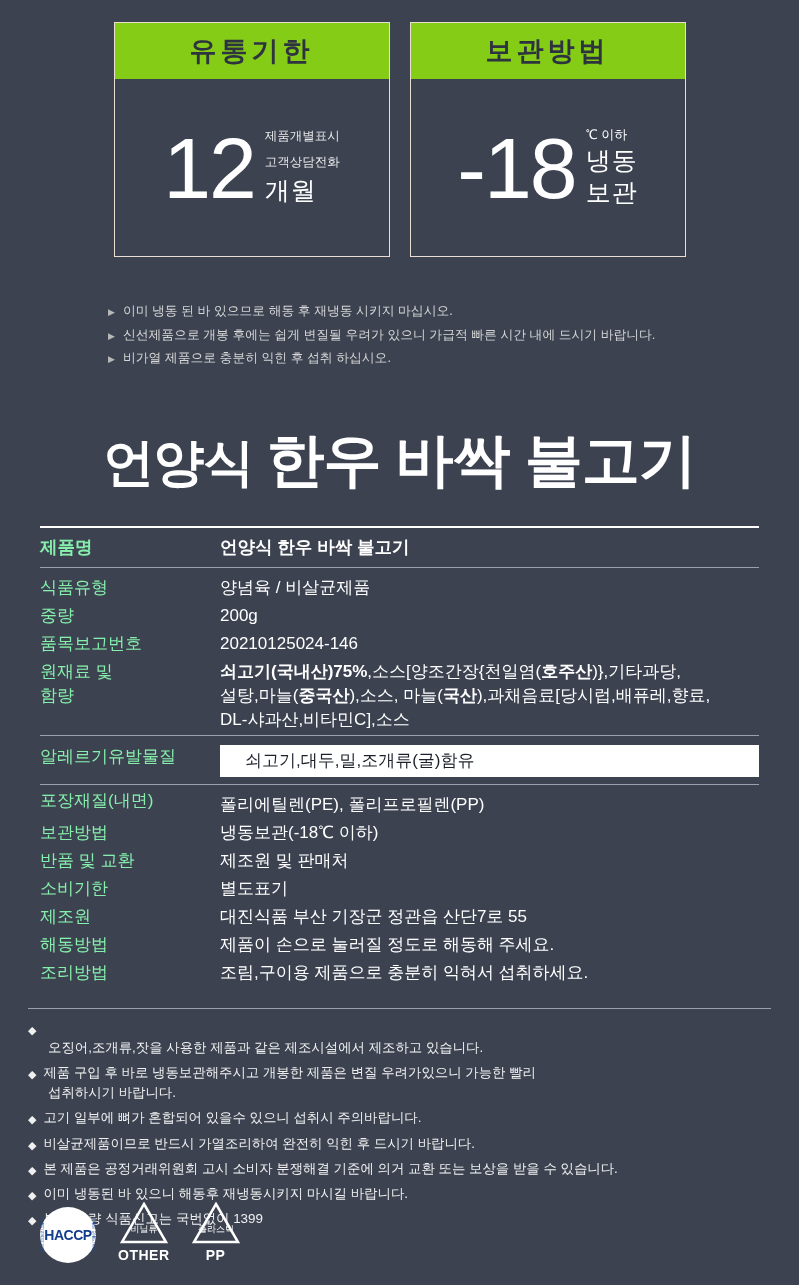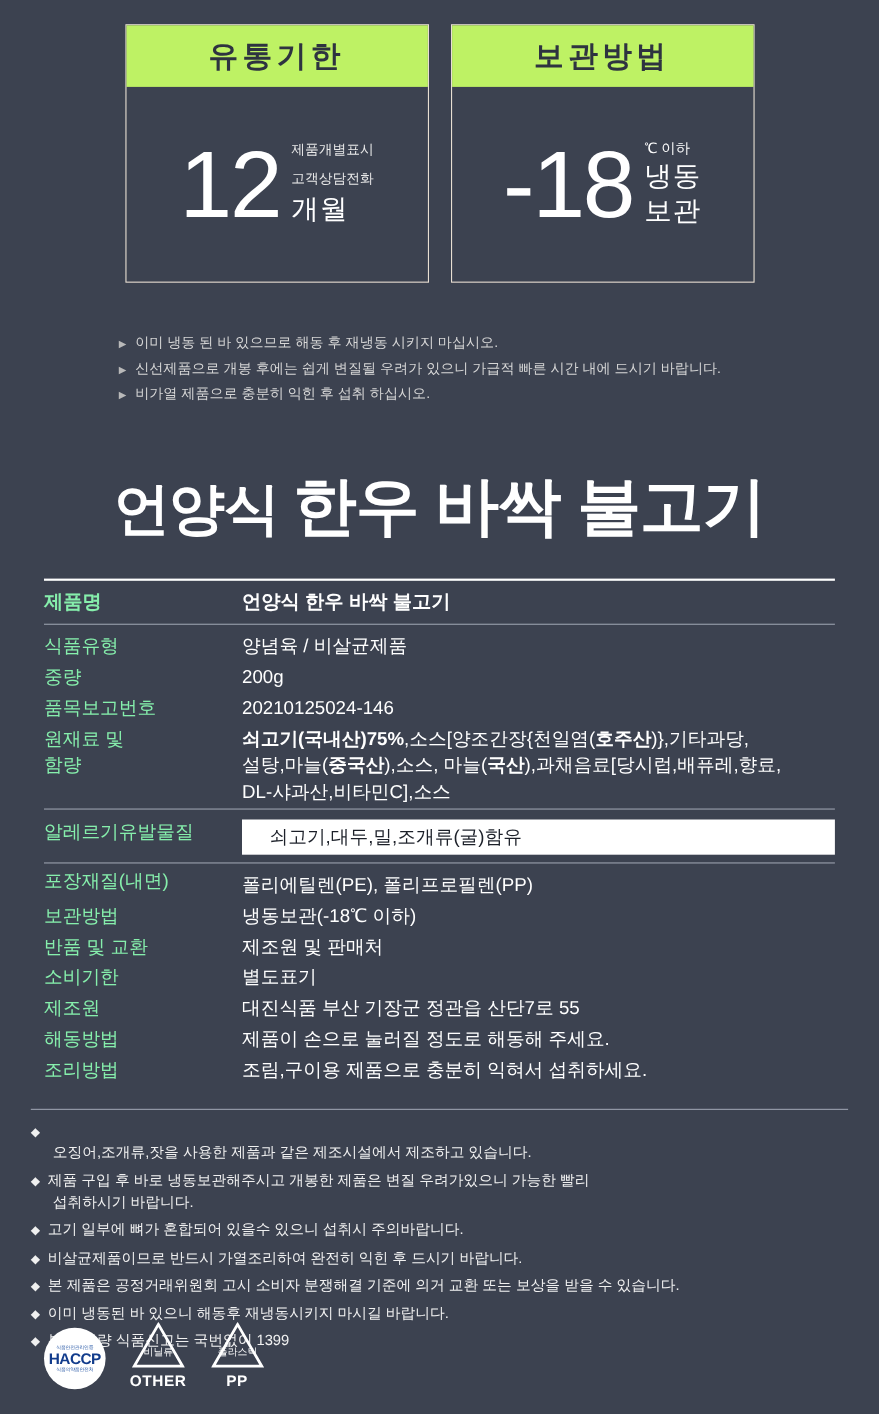--- a/index.html
+++ b/index.html
@@ -23,21 +23,21 @@
   }
   .card {
     width: 276px;
     height: 235px;
     background: #3c4250;
     border: 1px solid #e8dfd2;
     display: flex;
     flex-direction: column;
   }
   .card-head {
-    background: #bef264;
+    background: #84cc16;
     color: #2e3340;
     height: 56px;
     display: flex;
     align-items: center;
     justify-content: center;
     font-size: 27px;
     font-weight: bold;
     letter-spacing: 4px;
   }
   .card-body {
@@ -129,21 +129,21 @@
     position: absolute;
     left: 40px;
     bottom: 22px;
     display: flex;
     align-items: flex-end;
     gap: 22px;
   }
   .haccp {
     width: 56px; height: 56px; border-radius: 50%;
     background: #ffffff; color: #123c8c;
-    display: flex; flex-direction: column;
+    display: flex; flex-direction: row;
     align-items: center; justify-content: center;
     line-height: 1;
   }
   .haccp .tiny { font-size: 4.4px; color:#1c4fa1; letter-spacing:-0.2px; }
   .haccp .main { font-size: 14px; font-weight: bold; letter-spacing: -0.5px; margin: 1px 0; }
   .recyc { display: flex; flex-direction: column; align-items: center; }
   .tri-mark {
     width: 48px; height: 42px; position: relative;
   }
   .tri-mark svg { display:block; }

